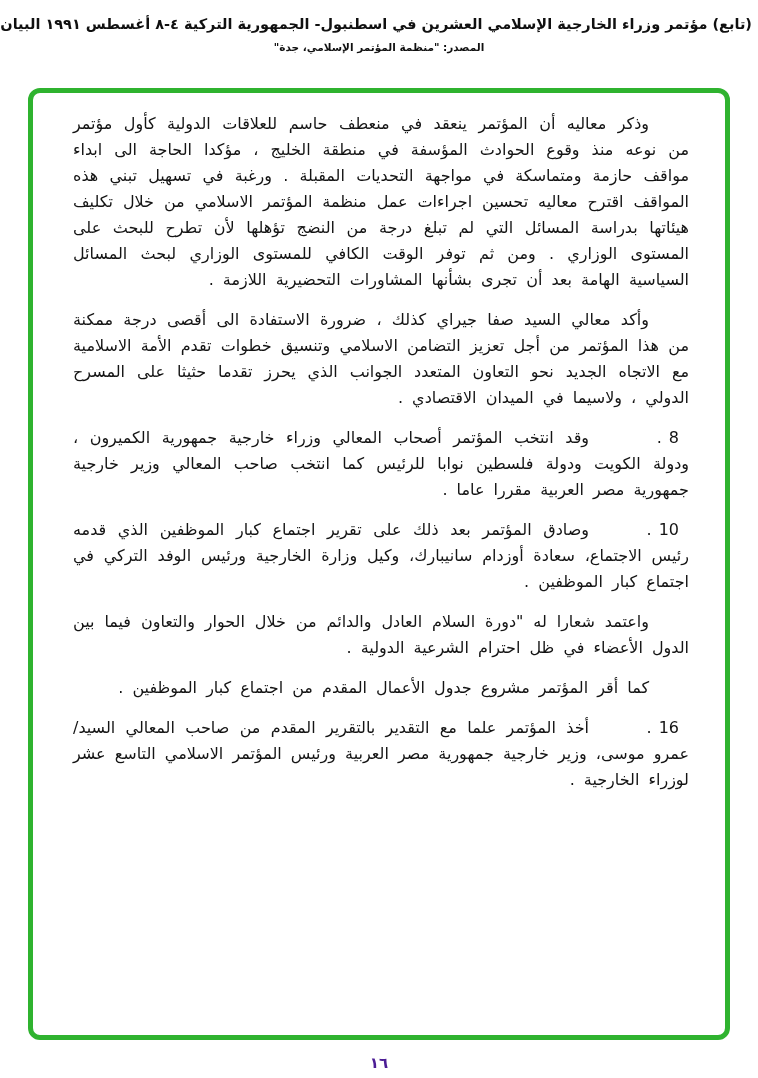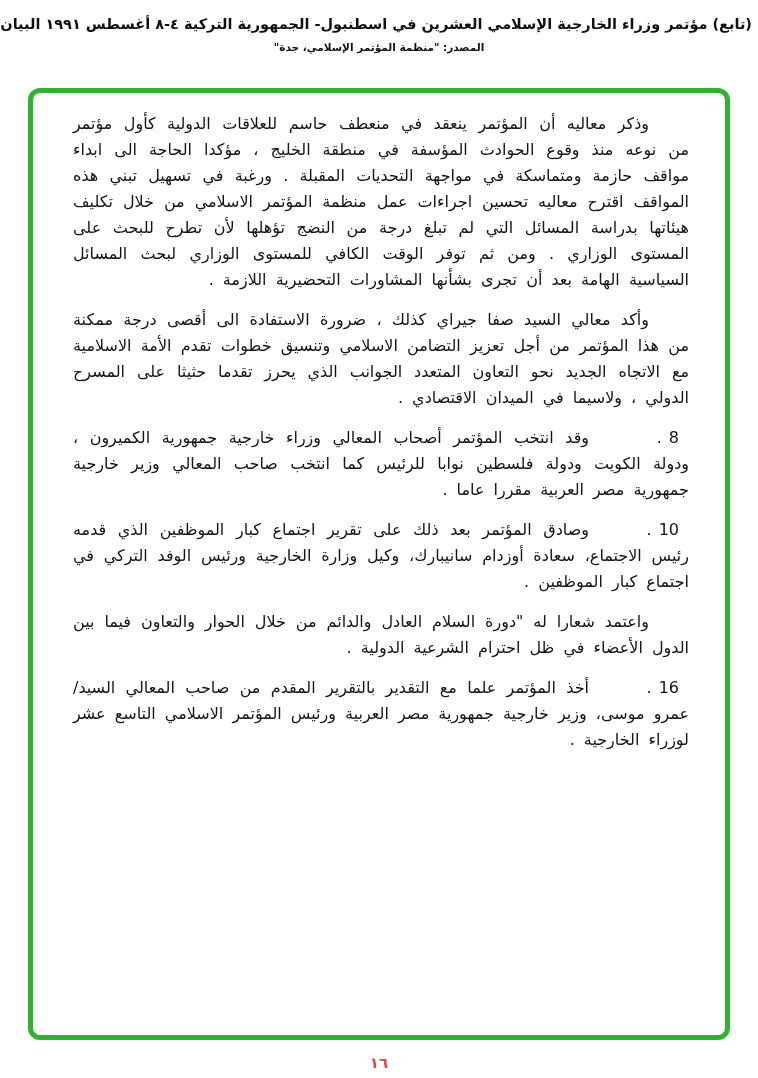--- a/index.html
+++ b/index.html
@@ -71,39 +71,40 @@
   }
   .page-number {
     position: absolute;
     bottom: 6px;
     left: 0;
     right: 0;
     text-align: center;
     font-size: 15px;
     font-weight: bold;
     direction: rtl;
-    color: #ef4444;
+    color: #4c1d95;
   }
 </style>
 </head>
 <body>
 
 <div class="page">
 
   <div class="header">
     <div class="header-title">(تابع) مؤتمر وزراء الخارجية الإسلامي العشرين في اسطنبول- الجمهورية التركية ٤-٨ أغسطس ١٩٩١ البيان الختامي</div>
     <div class="header-source">المصدر: "منظمة المؤتمر الإسلامي، جدة"</div>
   </div>
 
   <div class="content-box" style="border-color: rgb(47, 179, 47);">
     <div>
         <div class="para"><span>وذكر معاليه أن المؤتمر ينعقد في منعطف حاسم للعلاقات الدولية كأول مؤتمر من نوعه منذ وقوع الحوادث المؤسفة في منطقة الخليج ، مؤكدا الحاجة الى ابداء مواقف حازمة ومتماسكة في مواجهة التحديات المقبلة . ورغبة في تسهيل تبني هذه المواقف اقترح معاليه تحسين اجراءات عمل منظمة المؤتمر الاسلامي من خلال تكليف هيئاتها بدراسة المسائل التي لم تبلغ درجة من النضج تؤهلها لأن تطرح للبحث على المستوى الوزاري . ومن ثم توفر الوقت الكافي للمستوى الوزاري لبحث المسائل السياسية الهامة بعد أن تجرى بشأنها المشاورات التحضيرية اللازمة .</span></div>
         <div class="para"><span>وأكد معالي السيد صفا جيراي كذلك ، ضرورة الاستفادة الى أقصى درجة ممكنة من هذا المؤتمر من أجل تعزيز التضامن الاسلامي وتنسيق خطوات تقدم الأمة الاسلامية مع الاتجاه الجديد نحو التعاون المتعدد الجوانب الذي يحرز تقدما حثيثا على المسرح الدولي ، ولاسيما في الميدان الاقتصادي .</span></div>
         <div class="para numbered"><span class="marker">8 .</span><span>وقد انتخب المؤتمر أصحاب المعالي وزراء خارجية جمهورية الكميرون ، ودولة الكويت ودولة فلسطين نوابا للرئيس كما انتخب صاحب المعالي وزير خارجية جمهورية مصر العربية مقررا عاما .</span></div>
         <div class="para numbered"><span class="marker">10 .</span><span>وصادق المؤتمر بعد ذلك على تقرير اجتماع كبار الموظفين الذي قدمه رئيس الاجتماع، سعادة أوزدام سانيبارك، وكيل وزارة الخارجية ورئيس الوفد التركي في اجتماع كبار الموظفين .</span></div>
         <div class="para"><span>واعتمد شعارا له "دورة السلام العادل والدائم من خلال الحوار والتعاون فيما بين الدول الأعضاء في ظل احترام الشرعية الدولية .</span></div>
+        <div class="para"><span>كما أقر المؤتمر مشروع جدول الأعمال المقدم من اجتماع كبار الموظفين .</span></div>
         <div class="para numbered"><span class="marker">16 .</span><span>أخذ المؤتمر علما مع التقدير بالتقرير المقدم من صاحب المعالي السيد/ عمرو موسى، وزير خارجية جمهورية مصر العربية ورئيس المؤتمر الاسلامي التاسع عشر لوزراء الخارجية .</span></div>
       </div>
   </div>
 
   <div class="page-number">١٦</div>
 
 </div>
 
 </body></html>

